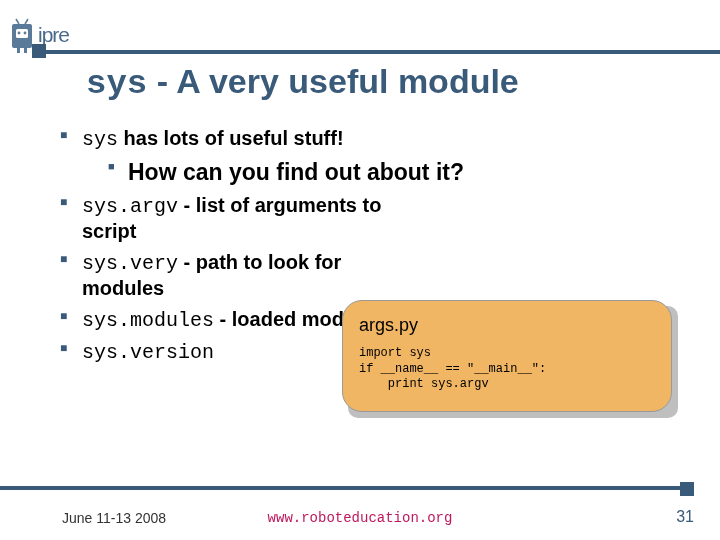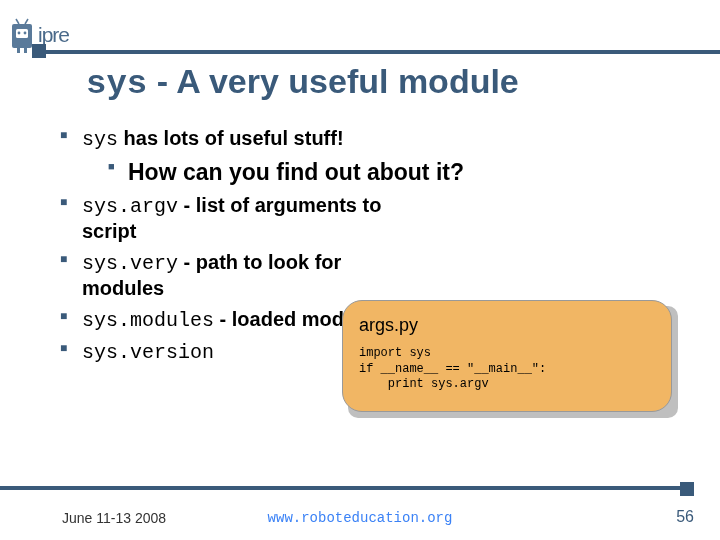--- a/index.html
+++ b/index.html
@@ -22,21 +22,21 @@
   .mono { font-family: "Courier New", Courier, monospace; font-weight: normal; }
   .narrow { max-width: 330px; }
   .codebox-wrap { position: absolute; left: 342px; top: 300px; width: 330px; }
   .codebox-shadow { position: absolute; top: 6px; left: 6px; width: 100%; height: 100%; background: #bfbfbf; border-radius: 10px; }
   .codebox { position: relative; background: #f1b664; border: 1px solid #999; border-radius: 20px; padding: 14px 16px 18px; }
   .codebox .cb-title { font-size: 18px; color: #000; margin-bottom: 10px; }
   .codebox pre { font-family: "Courier New", Courier, monospace; font-size: 12px; white-space: pre; color: #000; line-height: 1.3; }
   .bottombar { position: absolute; bottom: 50px; left: 0; right: 32px; height: 4px; background: #3a5a7a; }
   .bottombar-sq { position: absolute; bottom: 44px; right: 26px; width: 14px; height: 14px; background: #3a5a7a; }
   .footer-date { position: absolute; bottom: 14px; left: 62px; font-size: 14px; color: #333; }
-  .footer-url { position: absolute; bottom: 14px; left: 0; right: 0; text-align: center; font-family: "Courier New", Courier, monospace; font-size: 14px; color: #3b82f6; }
+  .footer-url { position: absolute; bottom: 14px; left: 0; right: 0; text-align: center; font-family: "Courier New", Courier, monospace; font-size: 14px; color: #be185d; }
   .footer-num { position: absolute; bottom: 14px; right: 26px; font-size: 16px; color: #3a5a7a; }
 </style>
 </head>
 <body>
 
 <div class="slide">
 
   <div class="logo">
     <svg class="logo-icon" viewBox="0 0 28 38">
       <rect x="4" y="8" width="20" height="24" rx="2" fill="#5a7a9a"></rect>
@@ -89,15 +89,15 @@
 if __name__ == "__main__":
     print sys.argv</pre>
     </div>
   </div>
 
   <div class="bottombar"></div>
   <div class="bottombar-sq"></div>
 
   <div class="footer-date">June 11-13 2008</div>
   <div class="footer-url">www.roboteducation.org</div>
-  <div class="footer-num">56</div>
+  <div class="footer-num">31</div>
 
 </div>
 
 </body></html>

